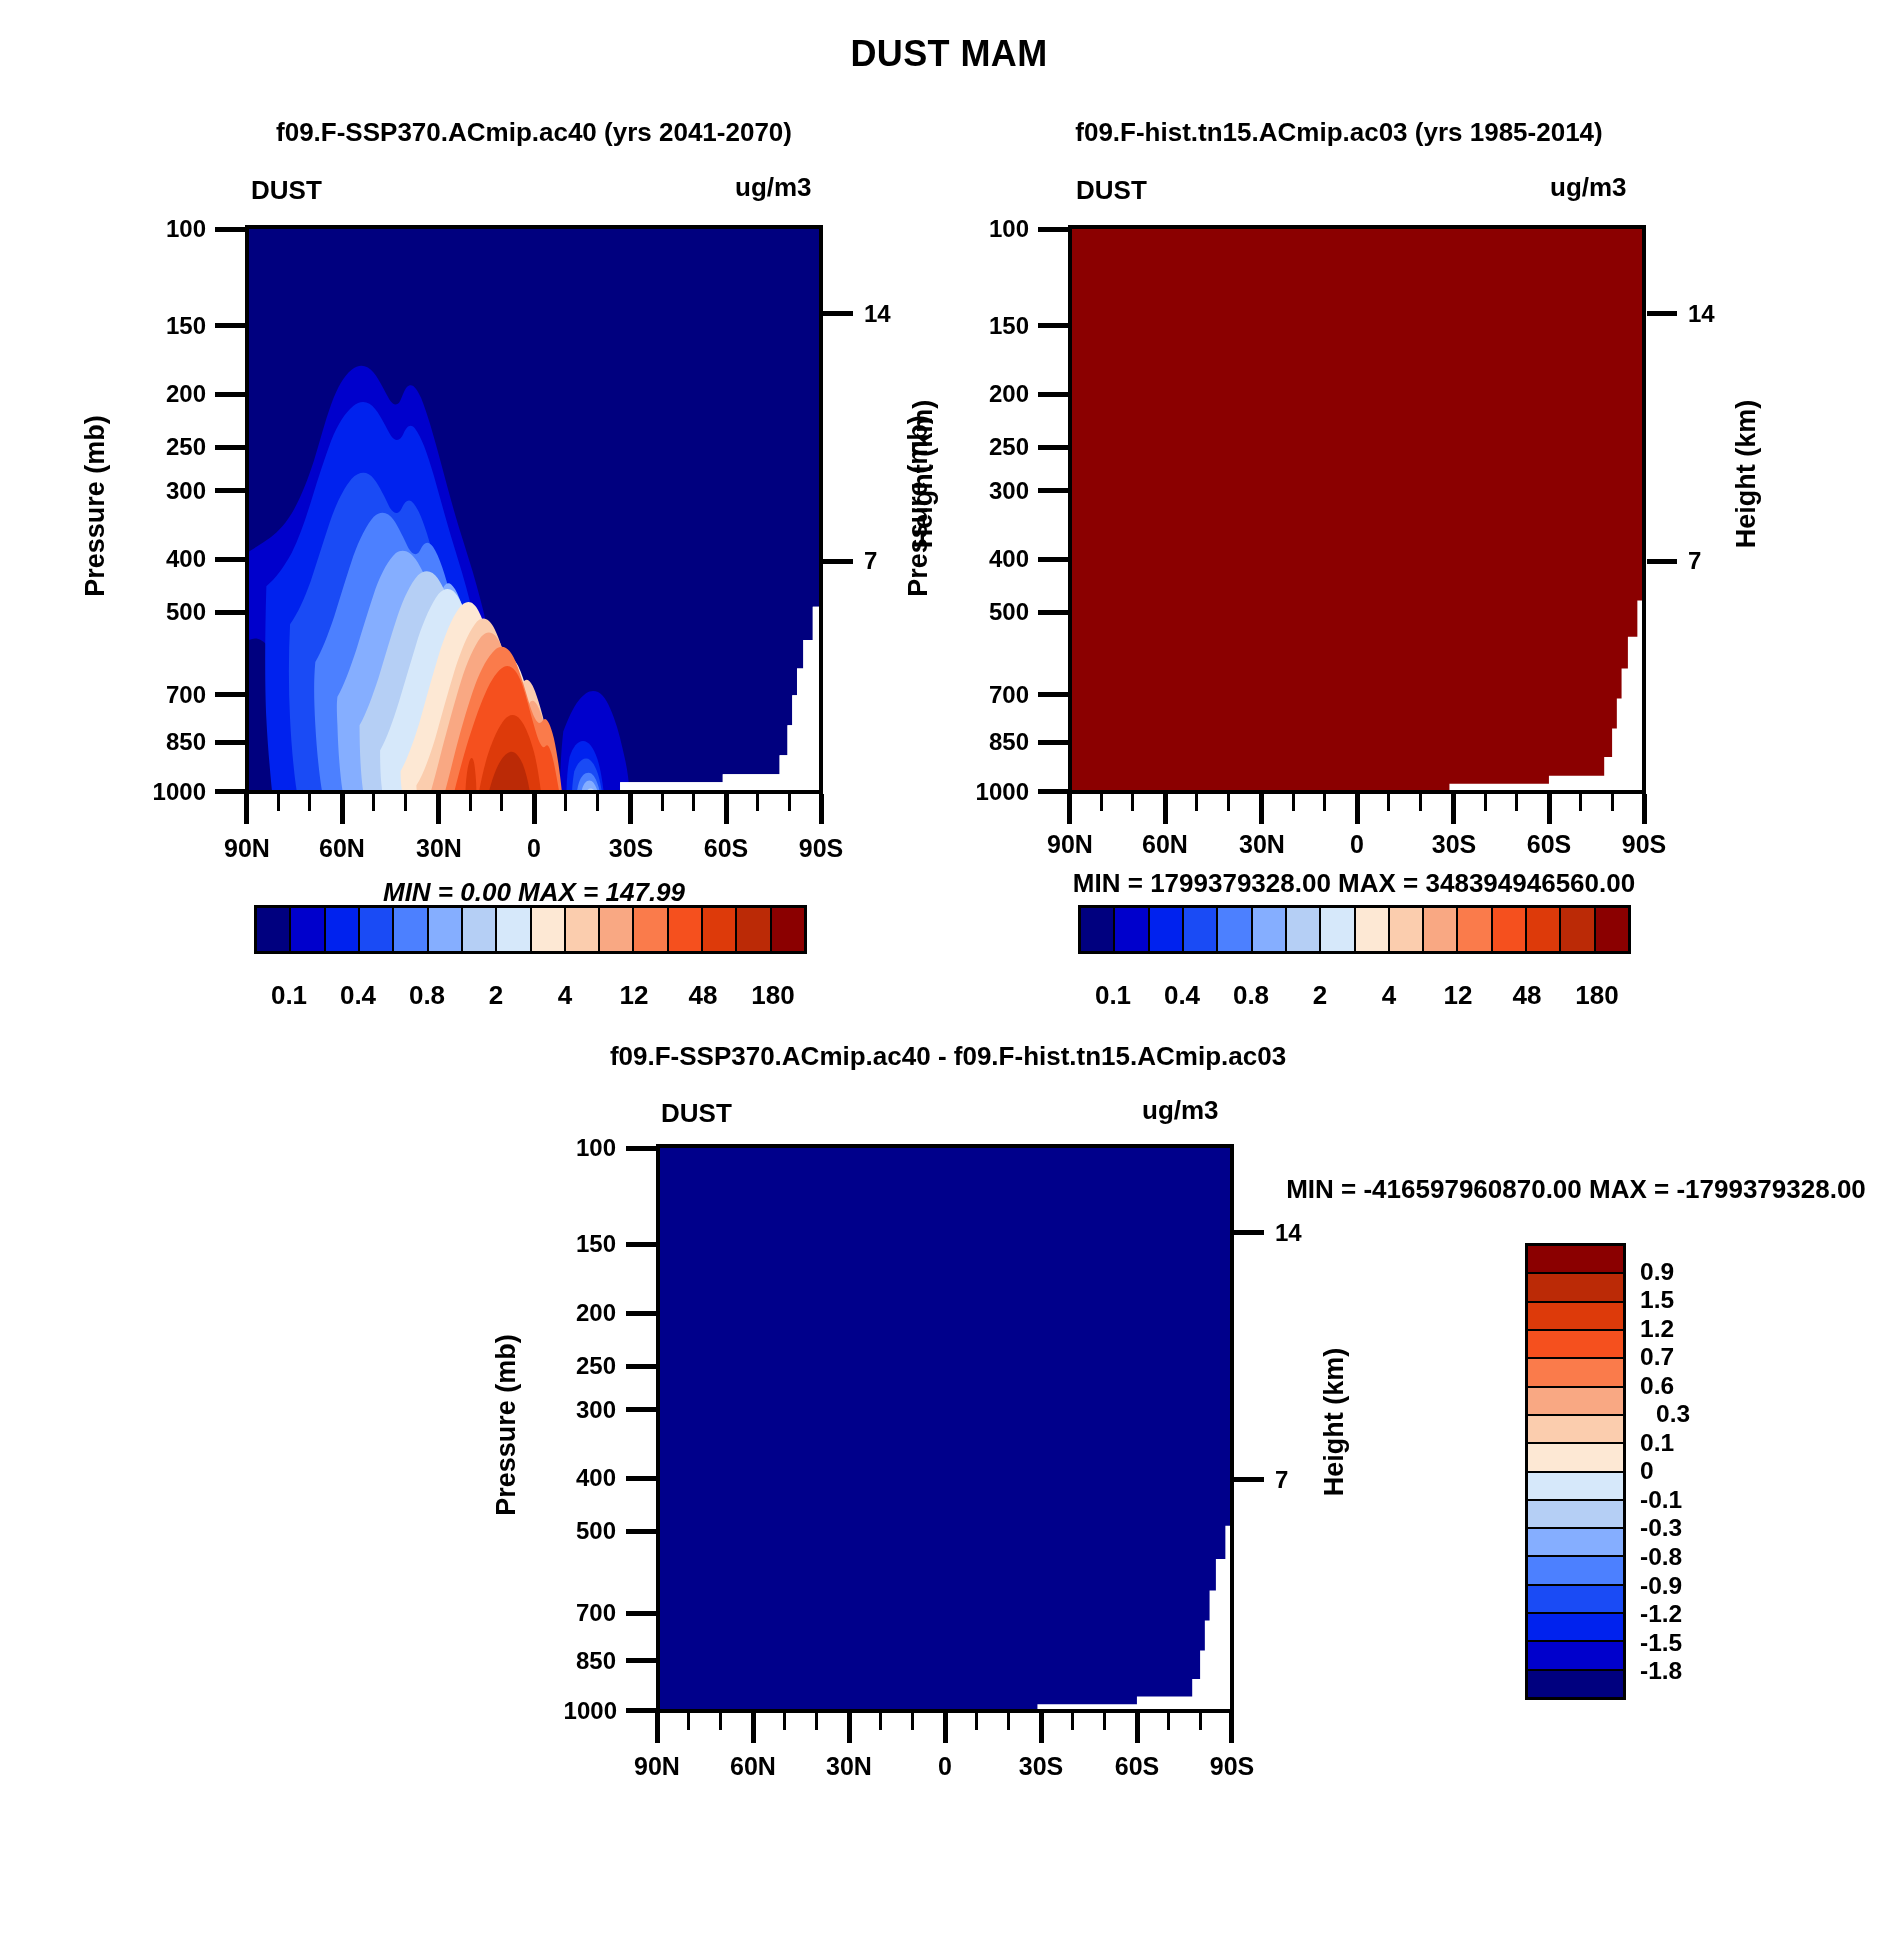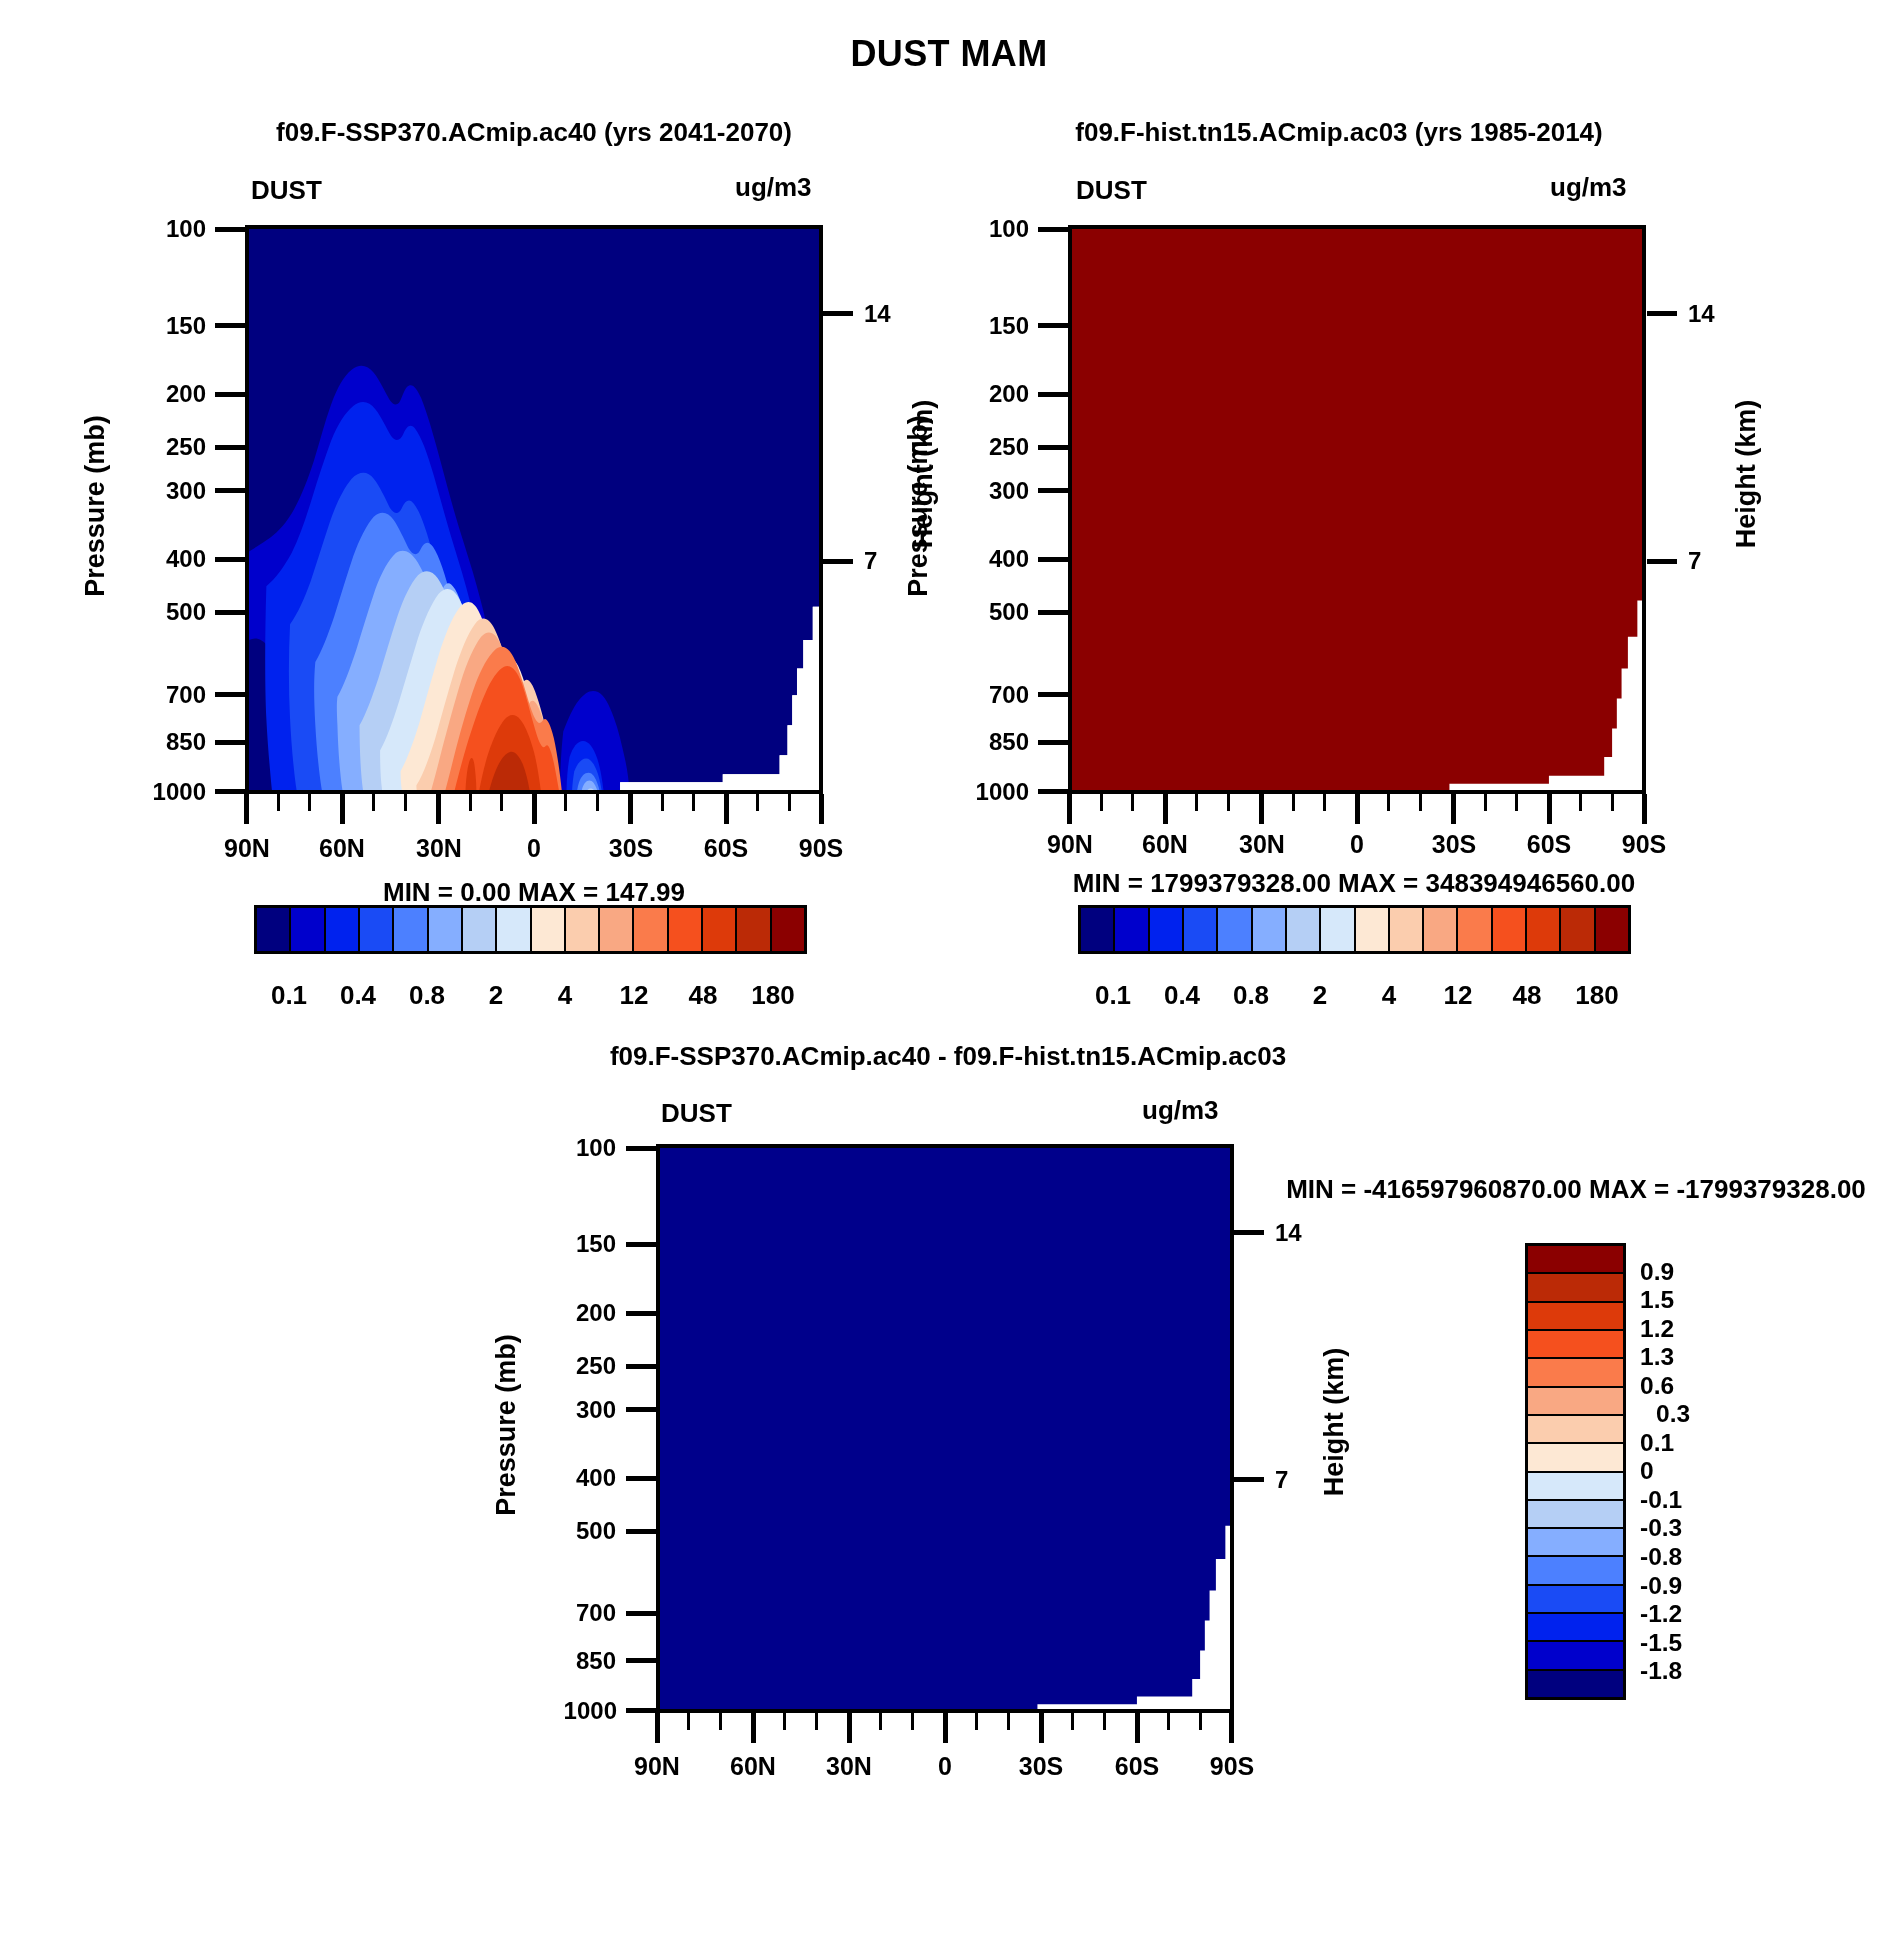--- a/index.html
+++ b/index.html
@@ -360,21 +360,21 @@
   <div class="tick" style="left:788px; top:794px; width:3.2px; height:17.4px;"></div>
 
   <div class="xtick" style="left:247px; top:834px;">90N</div>
   <div class="xtick" style="left:342px; top:834px;">60N</div>
   <div class="xtick" style="left:439px; top:834px;">30N</div>
   <div class="xtick" style="left:534px; top:834px;">0</div>
   <div class="xtick" style="left:631px; top:834px;">30S</div>
   <div class="xtick" style="left:726px; top:834px;">60S</div>
   <div class="xtick" style="left:821px; top:834px;">90S</div>
 
-  <div class="minmax" style="left:534px; top:877px;">MIN =  0.00  MAX = 147.99</div>
+  <div class="minmax" style="left:534px; top:877px;font-style:italic;">MIN =  0.00  MAX = 147.99</div>
 </div>
 
 <div class="hcbar" id="cbar-left" style="left:254px; top:905px; width:553px; height:49px;">
     <div style="background: rgb(0, 0, 127);"></div>
     <div style="background: rgb(0, 0, 204);"></div>
     <div style="background: rgb(0, 34, 238);"></div>
     <div style="background: rgb(26, 75, 245);"></div>
     <div style="background: rgb(76, 128, 255);"></div>
     <div style="background: rgb(133, 174, 255);"></div>
     <div style="background: rgb(181, 207, 245);"></div>
@@ -601,21 +601,21 @@
     <div style="background: rgb(76, 128, 255);"></div>
     <div style="background: rgb(26, 75, 245);"></div>
     <div style="background: rgb(0, 34, 238);"></div>
     <div style="background: rgb(0, 0, 204);"></div>
     <div style="background: rgb(0, 0, 127);"></div>
   </div>
 <div class="vcbar-labels" id="cbar-vert-labels" style="left:1640px; top:1243px; width:134px; height:457px;">
     <span style="top: 28.5px; left: 0px;">0.9</span>
     <span style="top: 57px; left: 0px;">1.5</span>
     <span style="top: 86px; left: 0px;">1.2</span>
-    <span style="top: 114px; left: 0px;">1.3</span>
+    <span style="top: 114px; left: 0px;">0.7</span>
     <span style="top: 143px; left: 0px;">0.6</span>
     <span style="top: 171px; left: 16px;">0.3</span>
     <span style="top: 200px; left: 0px;">0.1</span>
     <span style="top: 228px; left: 0px;">0</span>
     <span style="top: 257px; left: 0px;">-0.1</span>
     <span style="top: 285px; left: 0px;">-0.3</span>
     <span style="top: 314px; left: 0px;">-0.8</span>
     <span style="top: 343px; left: 0px;">-0.9</span>
     <span style="top: 371px; left: 0px;">-1.2</span>
     <span style="top: 400px; left: 0px;">-1.5</span>

